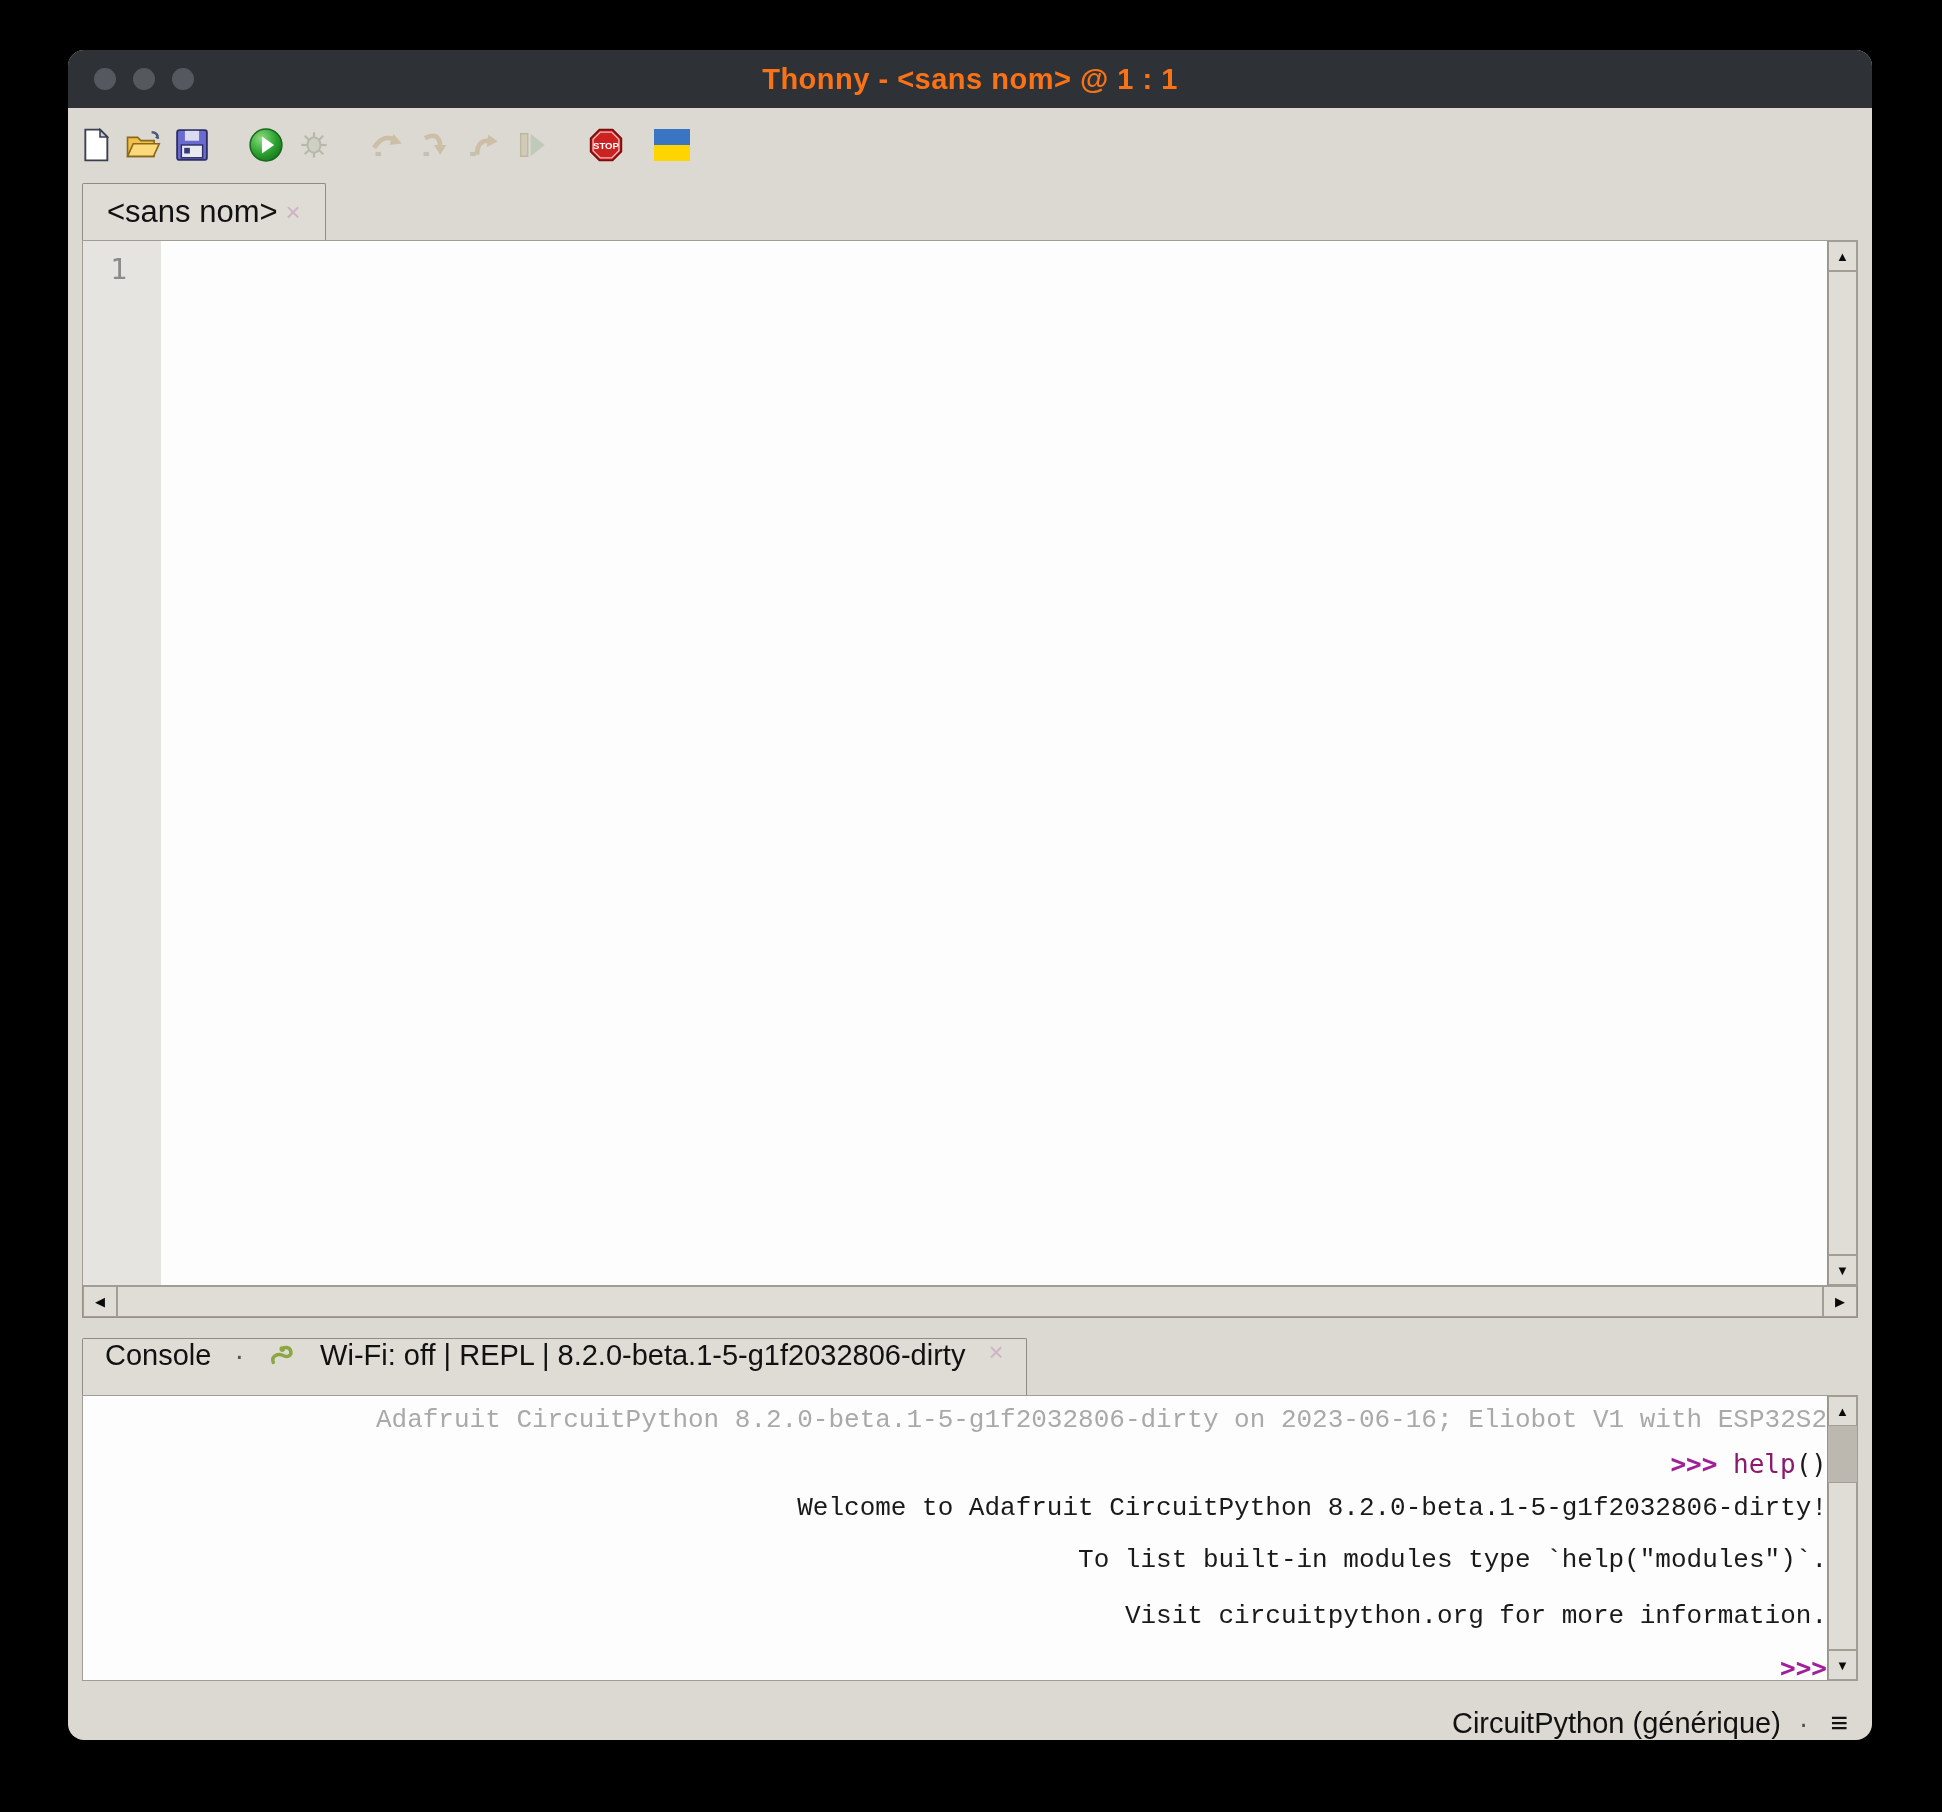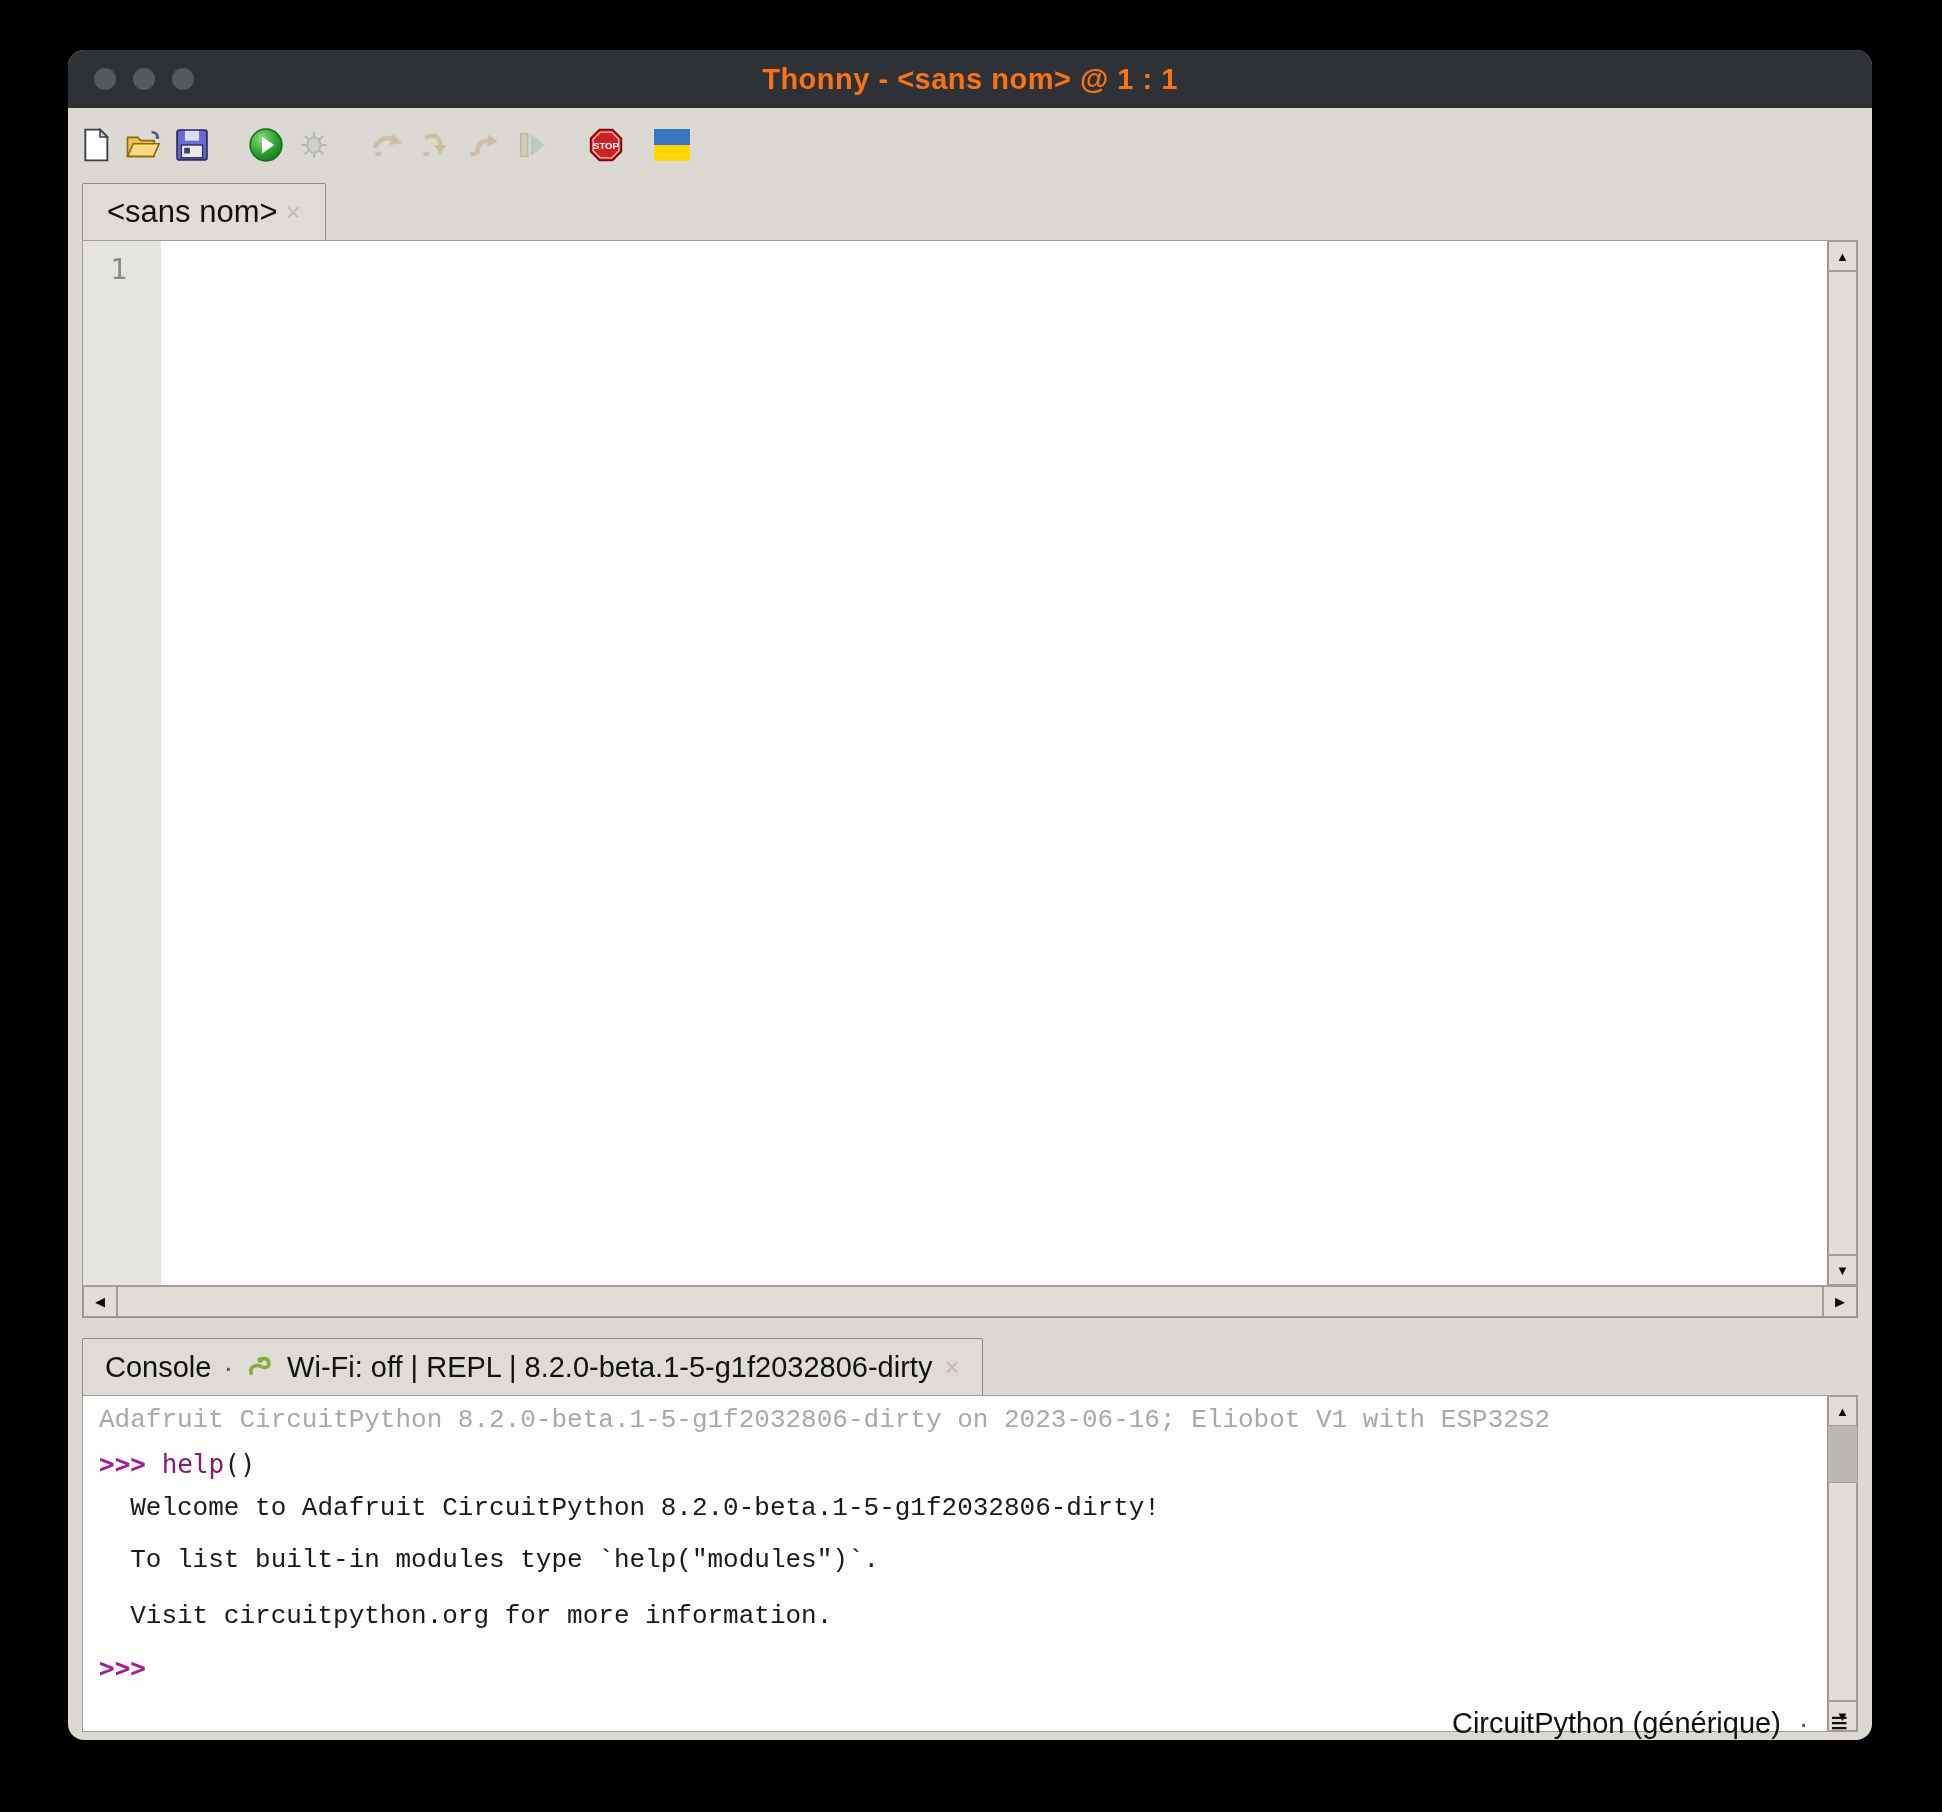--- a/index.html
+++ b/index.html
@@ -46,26 +46,26 @@
           line-height:1; user-select:none; }
   .sthumb { flex:1; background:#e0ddd7; border:1px solid #a29e95; }
   .strough { height:56px; background:#bcb8af; }
   .hscroll { margin:0 14px; height:32px; display:flex;
              background:#c6c2ba; border:1px solid #999288; border-top:none; }
   .hscroll .sbtn { width:34px; height:100%; }
   .hthumb { flex:1; background:#e0ddd7; border:1px solid #a29e95; }
 
   
   .console-tabrow { margin-top:20px; padding-left:14px; display:flex; align-items:flex-end; }
-  .console-tab { height:57px; display:flex; align-items:center; gap:12px; padding:0 22px;
+  .console-tab { height:57px; display:flex; align-items:flex-start; gap:23px; padding:0 22px;
                  background:#dfdcd6; border:1px solid #8f8c85; border-bottom:none;
                  border-radius:2px 2px 0 0; font-size:29px; color:#111; }
   .dot-sep { color:#555; font-size:29px; }
-  .console-frame { margin:0 14px; height:337px; border:1px solid #a19d94;
-                   background:#fdfdfd; display:flex; overflow:hidden; }
+  .console-frame { margin:0 14px; height:286px; border:1px solid #a19d94;
+                   background:#fdfdfd; display:flex; overflow:hidden;text-align:right; }
   .console-body { flex:1; padding:4px 0 0 16px; font-size:26px; line-height:40px; overflow:hidden; }
   .mono-out { font-family:"Liberation Mono", monospace; white-space:pre; color:#1a1a1a; }
   .mono-in  { font-family:"DejaVu Sans Mono", monospace; white-space:pre; }
   .c-banner { color:#a9a9a9; }
   .c-prompt { color:#a0209a; font-weight:bold; }
   .c-cmd    { color:#8c1a6c; }
   .c-paren  { color:#1a1a1a; }
   .mt1 { margin-top:4px; } .mt2 { margin-top:16px; } .mt3 { margin-top:12px; }
 
   

